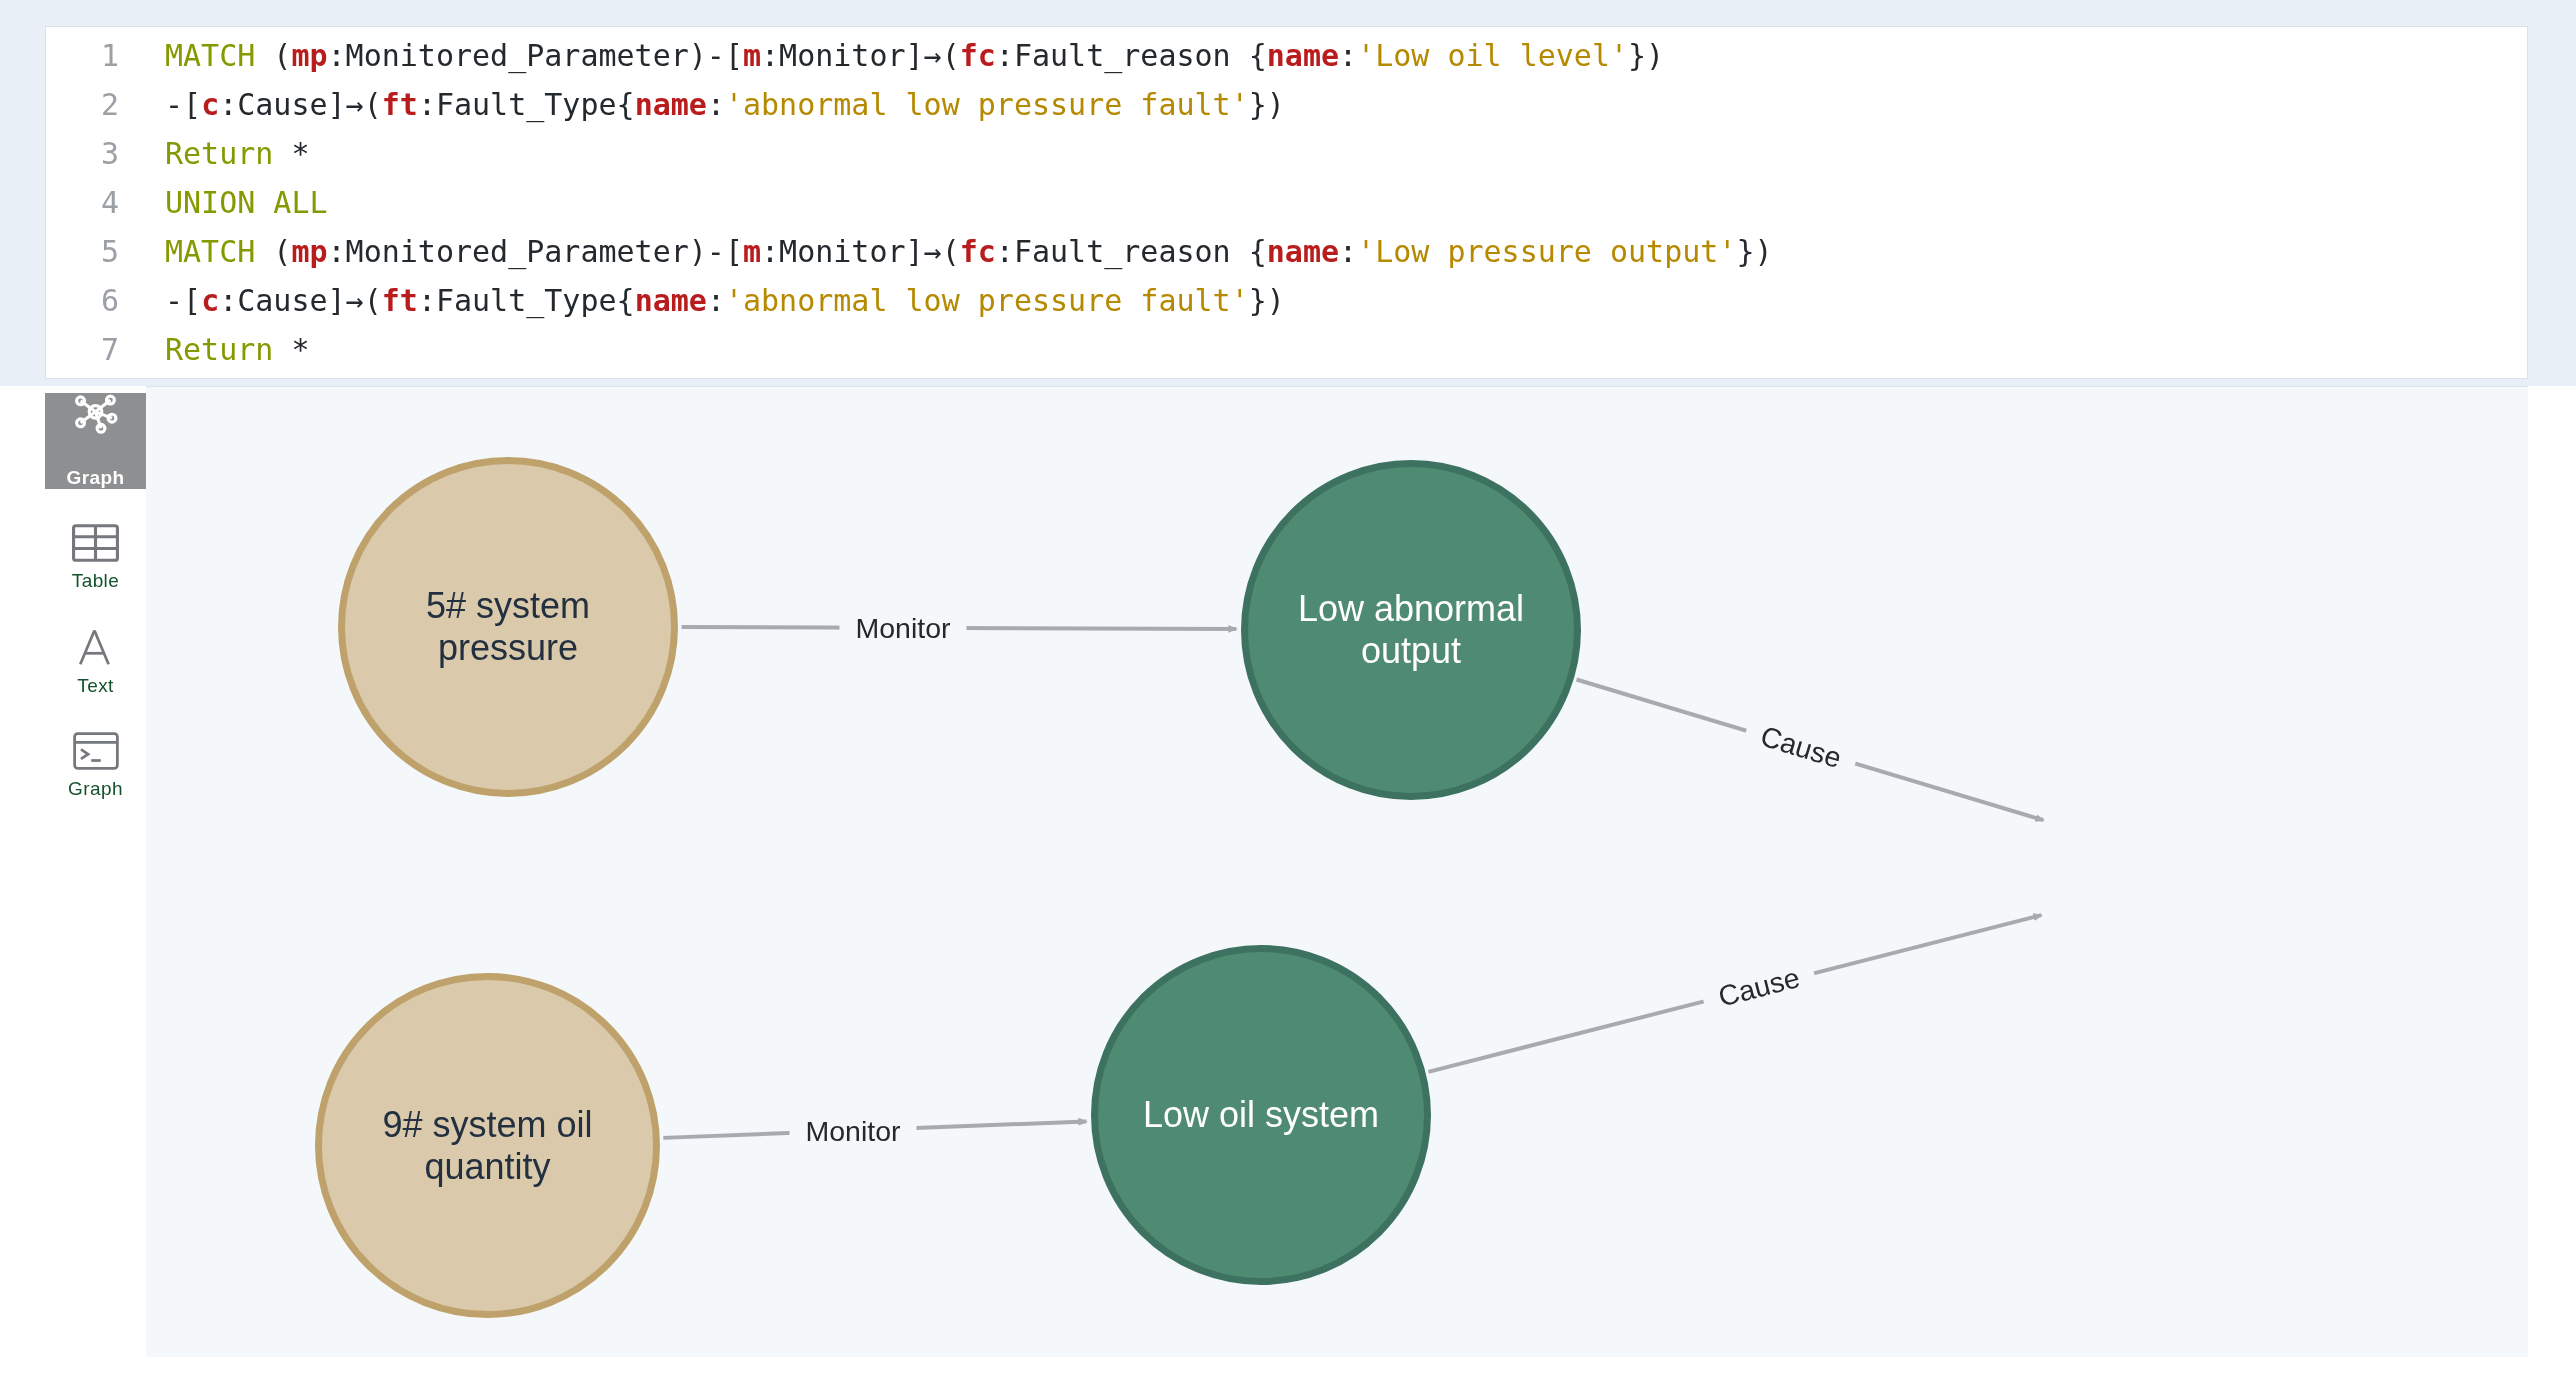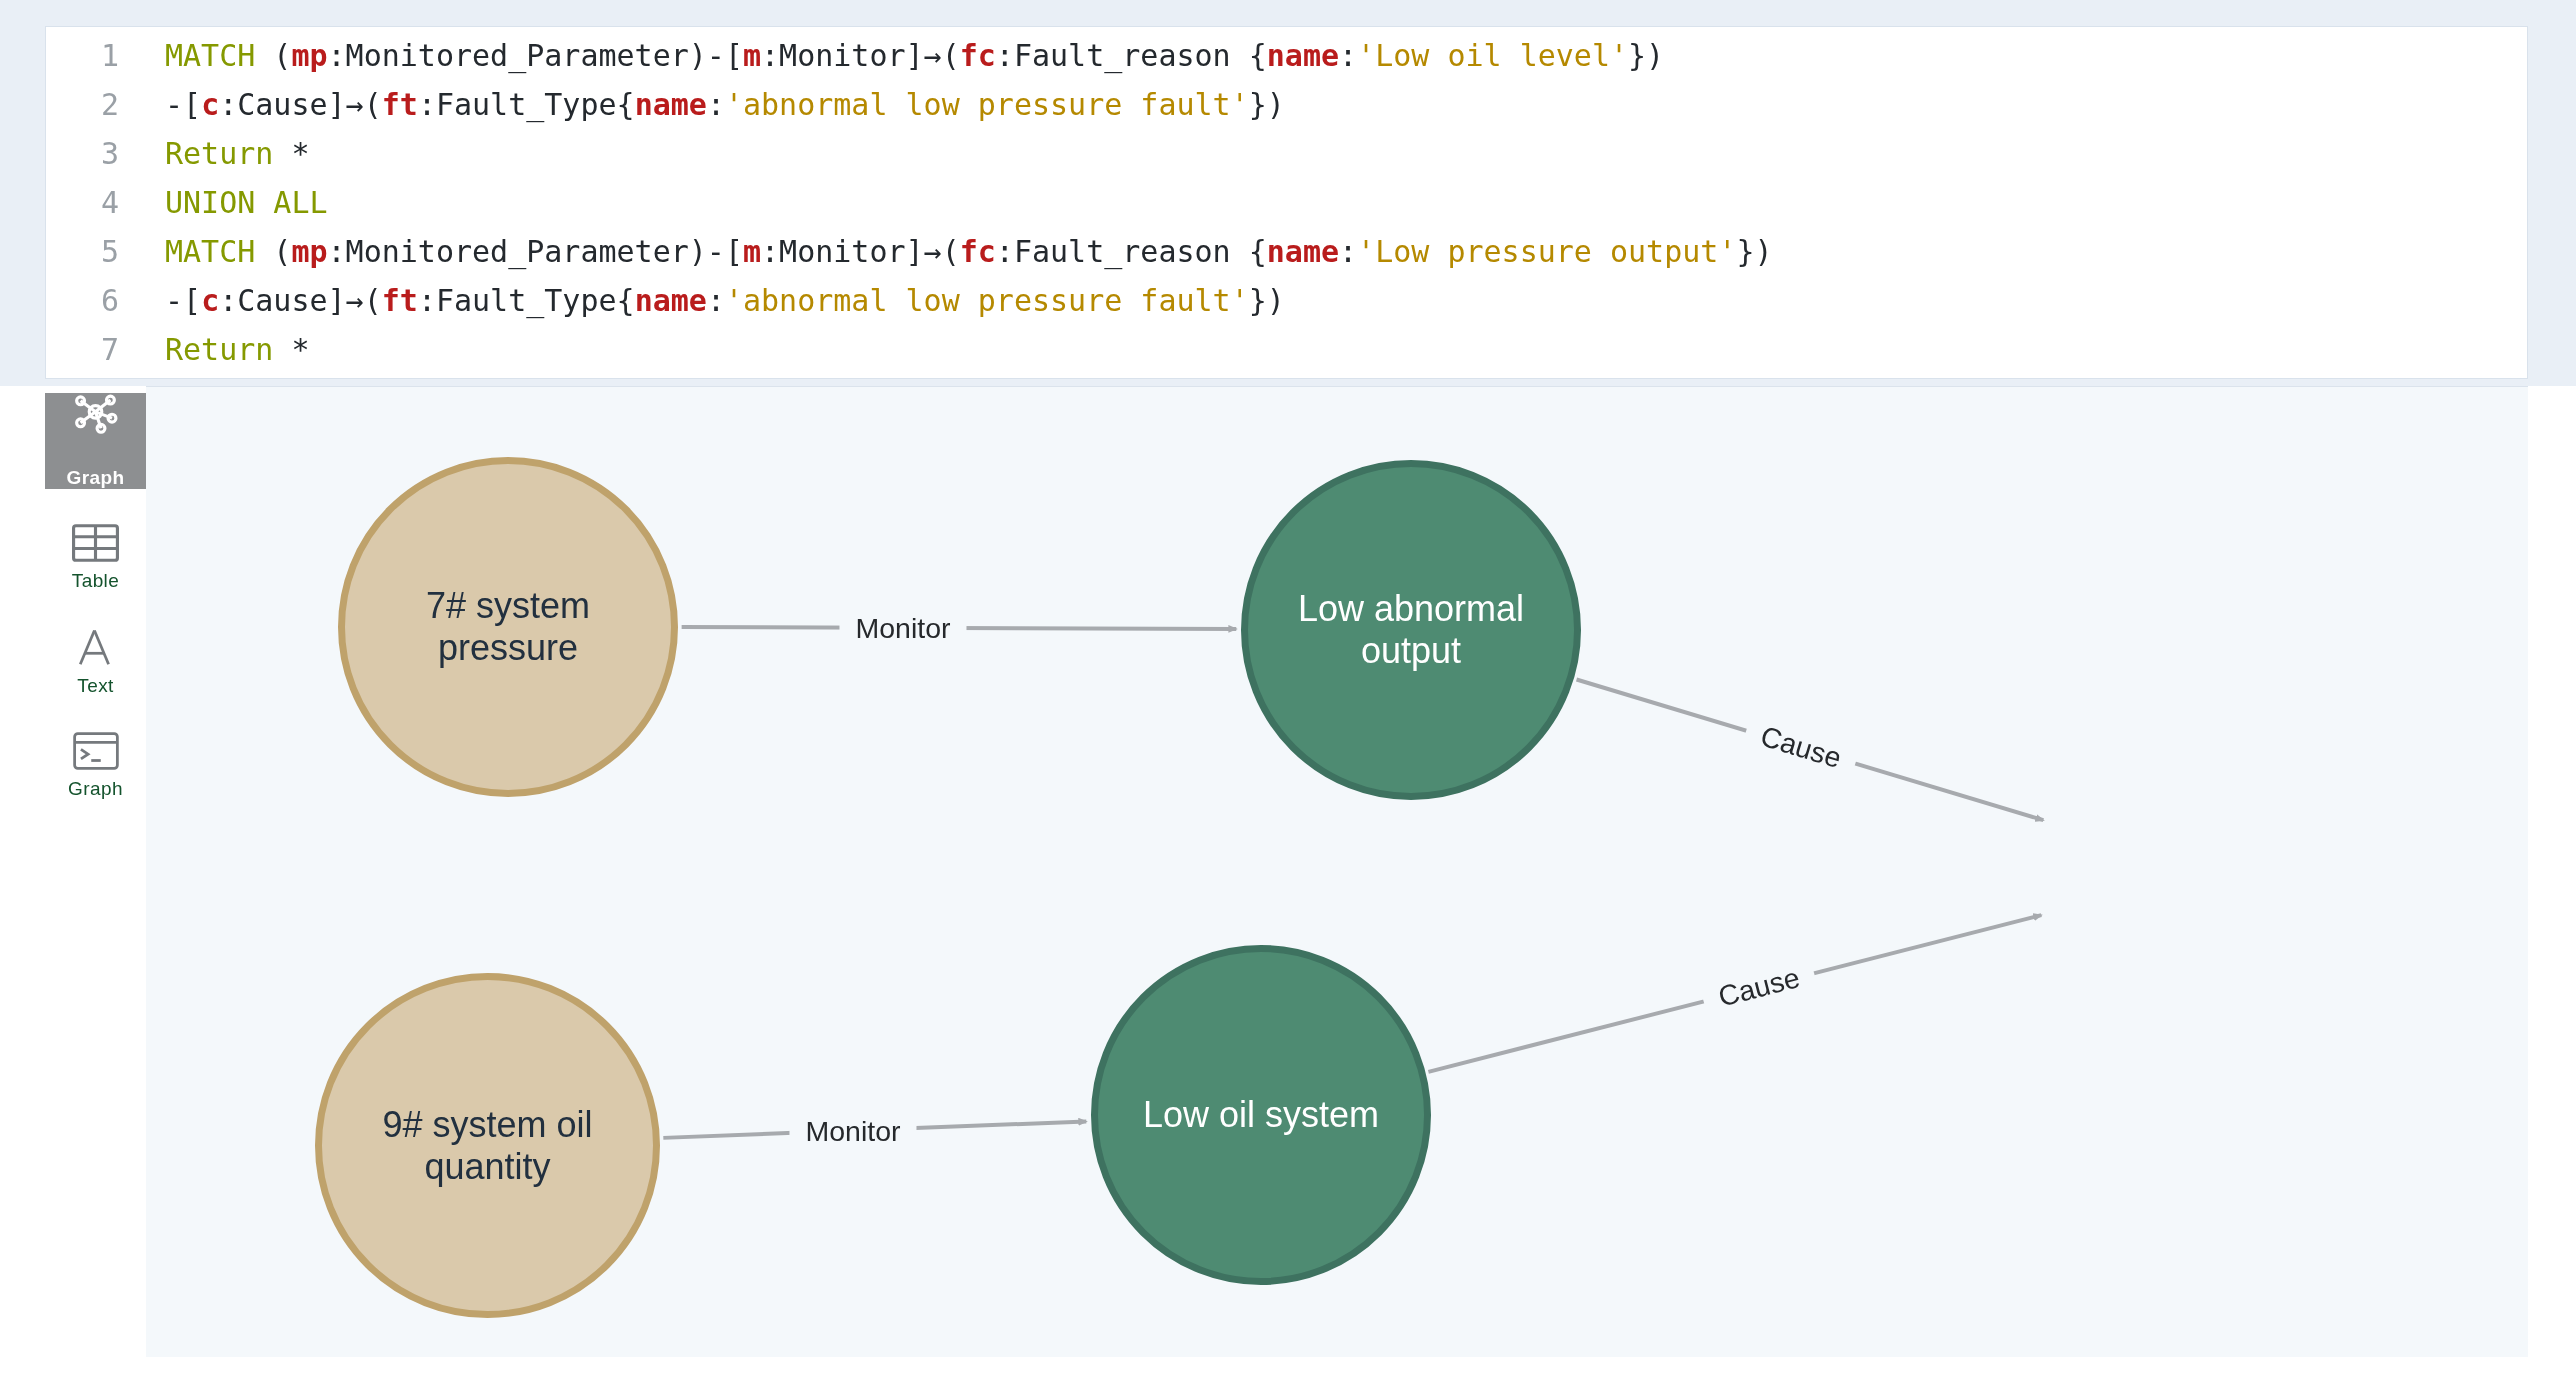--- a/index.html
+++ b/index.html
@@ -119,21 +119,21 @@
       </defs>
       <line x1="676.9986566230325" y1="303.7670706011315" x2="1379.0013556452502" y2="306.2259241878993" stroke="#a7aaae" stroke-width="5" marker-end="url(#arrow)"></line>
       <line x1="653.8326132554806" y1="950.3807369082738" x2="1189.1666327501748" y2="929.5804375823041" stroke="#a7aaae" stroke-width="5" marker-end="url(#arrow)"></line>
       <line x1="1809.6784785932655" y1="370.21341325077753" x2="2400.534341530176" y2="548.343358136191" stroke="#a7aaae" stroke-width="5" marker-end="url(#arrow)"></line>
       <line x1="1622.1786032466762" y1="866.7667968464928" x2="2397.9771364052262" y2="668.4714041387472" stroke="#a7aaae" stroke-width="5" marker-end="url(#arrow)"></line>
     </svg>
     <div class="elabel" style="left: 757px; top: 241px; transform: translate(-50%, -50%) rotate(0deg);">Monitor</div>
     <div class="elabel" style="left: 707px; top: 744px; transform: translate(-50%, -50%) rotate(0deg);">Monitor</div>
     <div class="elabel" style="left: 1655px; top: 360px; transform: translate(-50%, -50%) rotate(16.7769deg);">Cause</div>
     <div class="elabel" style="left: 1613px; top: 600px; transform: translate(-50%, -50%) rotate(-14.3379deg);">Cause</div>
-    <div class="gnode" style="left: 192px; top: 70px; width: 340px; height: 340px; background: rgb(218, 201, 171); border: 7.1px solid rgb(191, 162, 107); color: rgb(34, 48, 63);"><span>7# system
+    <div class="gnode" style="left: 192px; top: 70px; width: 340px; height: 340px; background: rgb(218, 201, 171); border: 7.1px solid rgb(191, 162, 107); color: rgb(34, 48, 63);"><span>5# system
 pressure</span></div>
     <div class="gnode" style="left: 1095px; top: 73px; width: 340px; height: 340px; background: rgb(78, 139, 114); border: 7.1px solid rgb(62, 114, 96); color: rgb(255, 255, 255);"><span>Low abnormal
 output</span></div>
     <div class="gnode" style="left: 169px; top: 586px; width: 345px; height: 345px; background: rgb(218, 201, 171); border: 7.1px solid rgb(191, 162, 107); color: rgb(34, 48, 63);"><span>9# system oil
 quantity</span></div>
     <div class="gnode" style="left: 945px; top: 558px; width: 340px; height: 340px; background: rgb(78, 139, 114); border: 7.1px solid rgb(62, 114, 96); color: rgb(255, 255, 255);"><span>Low oil system</span></div>
   </div>
 
 
 </body></html>

